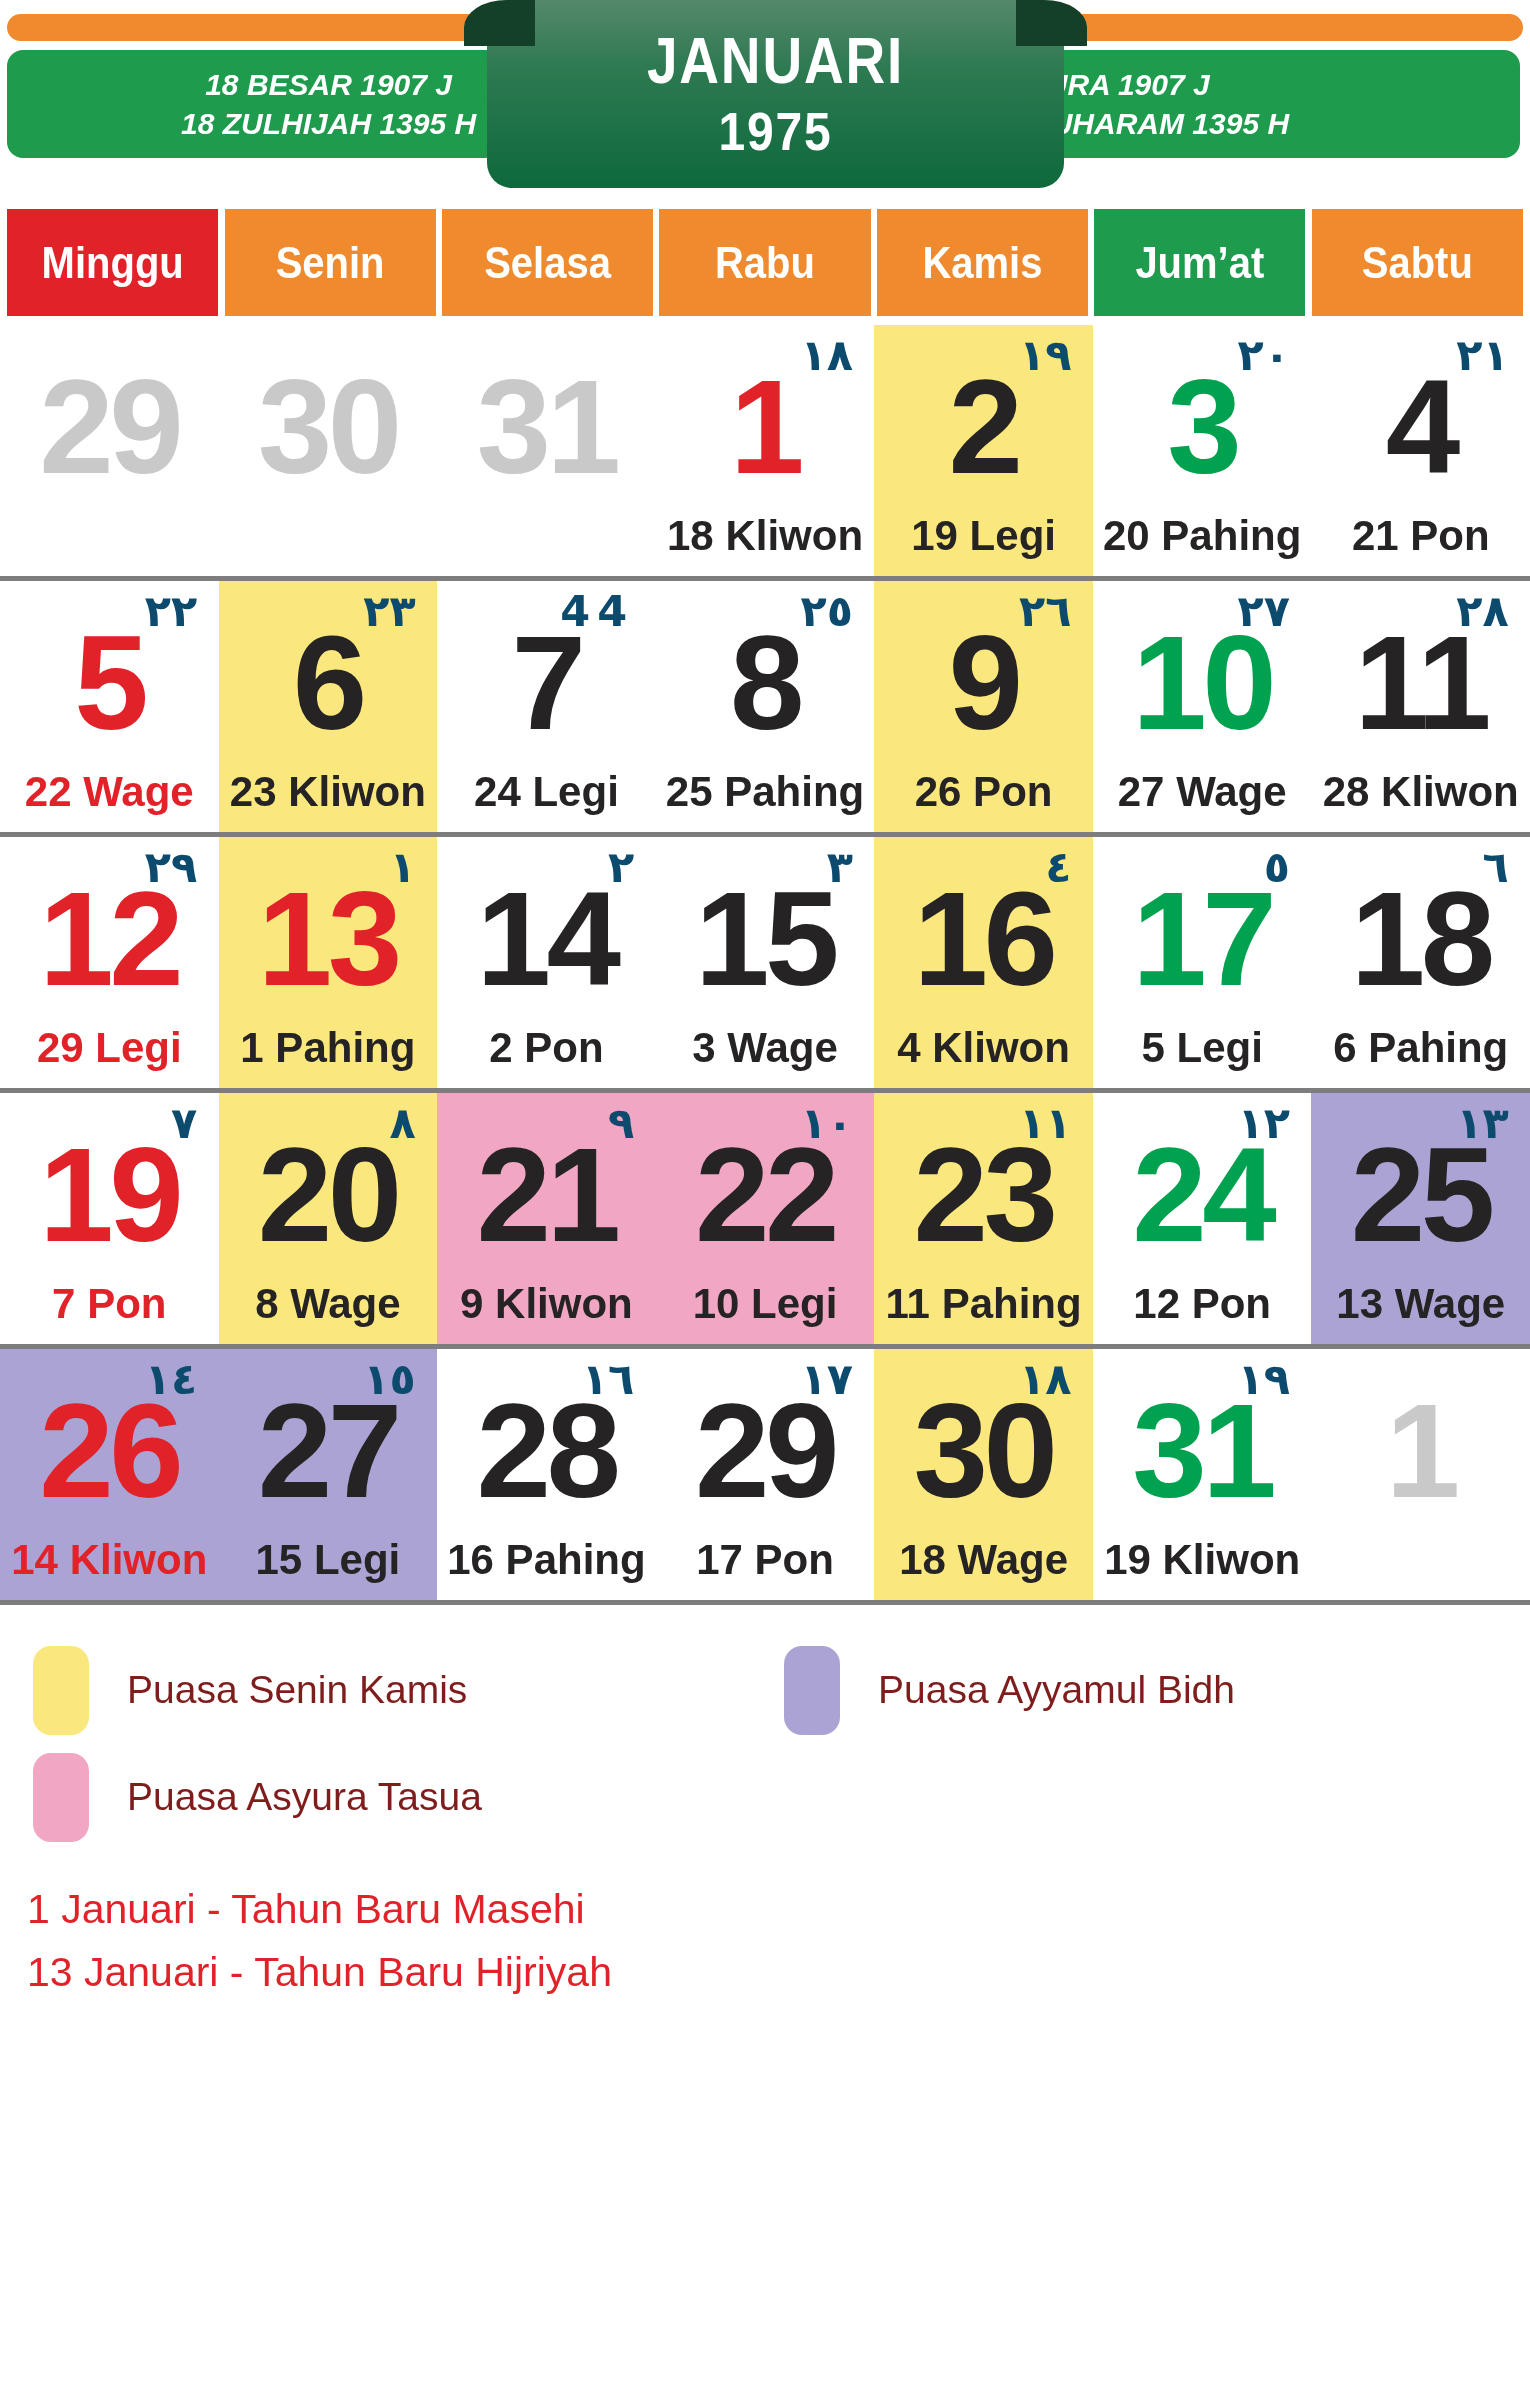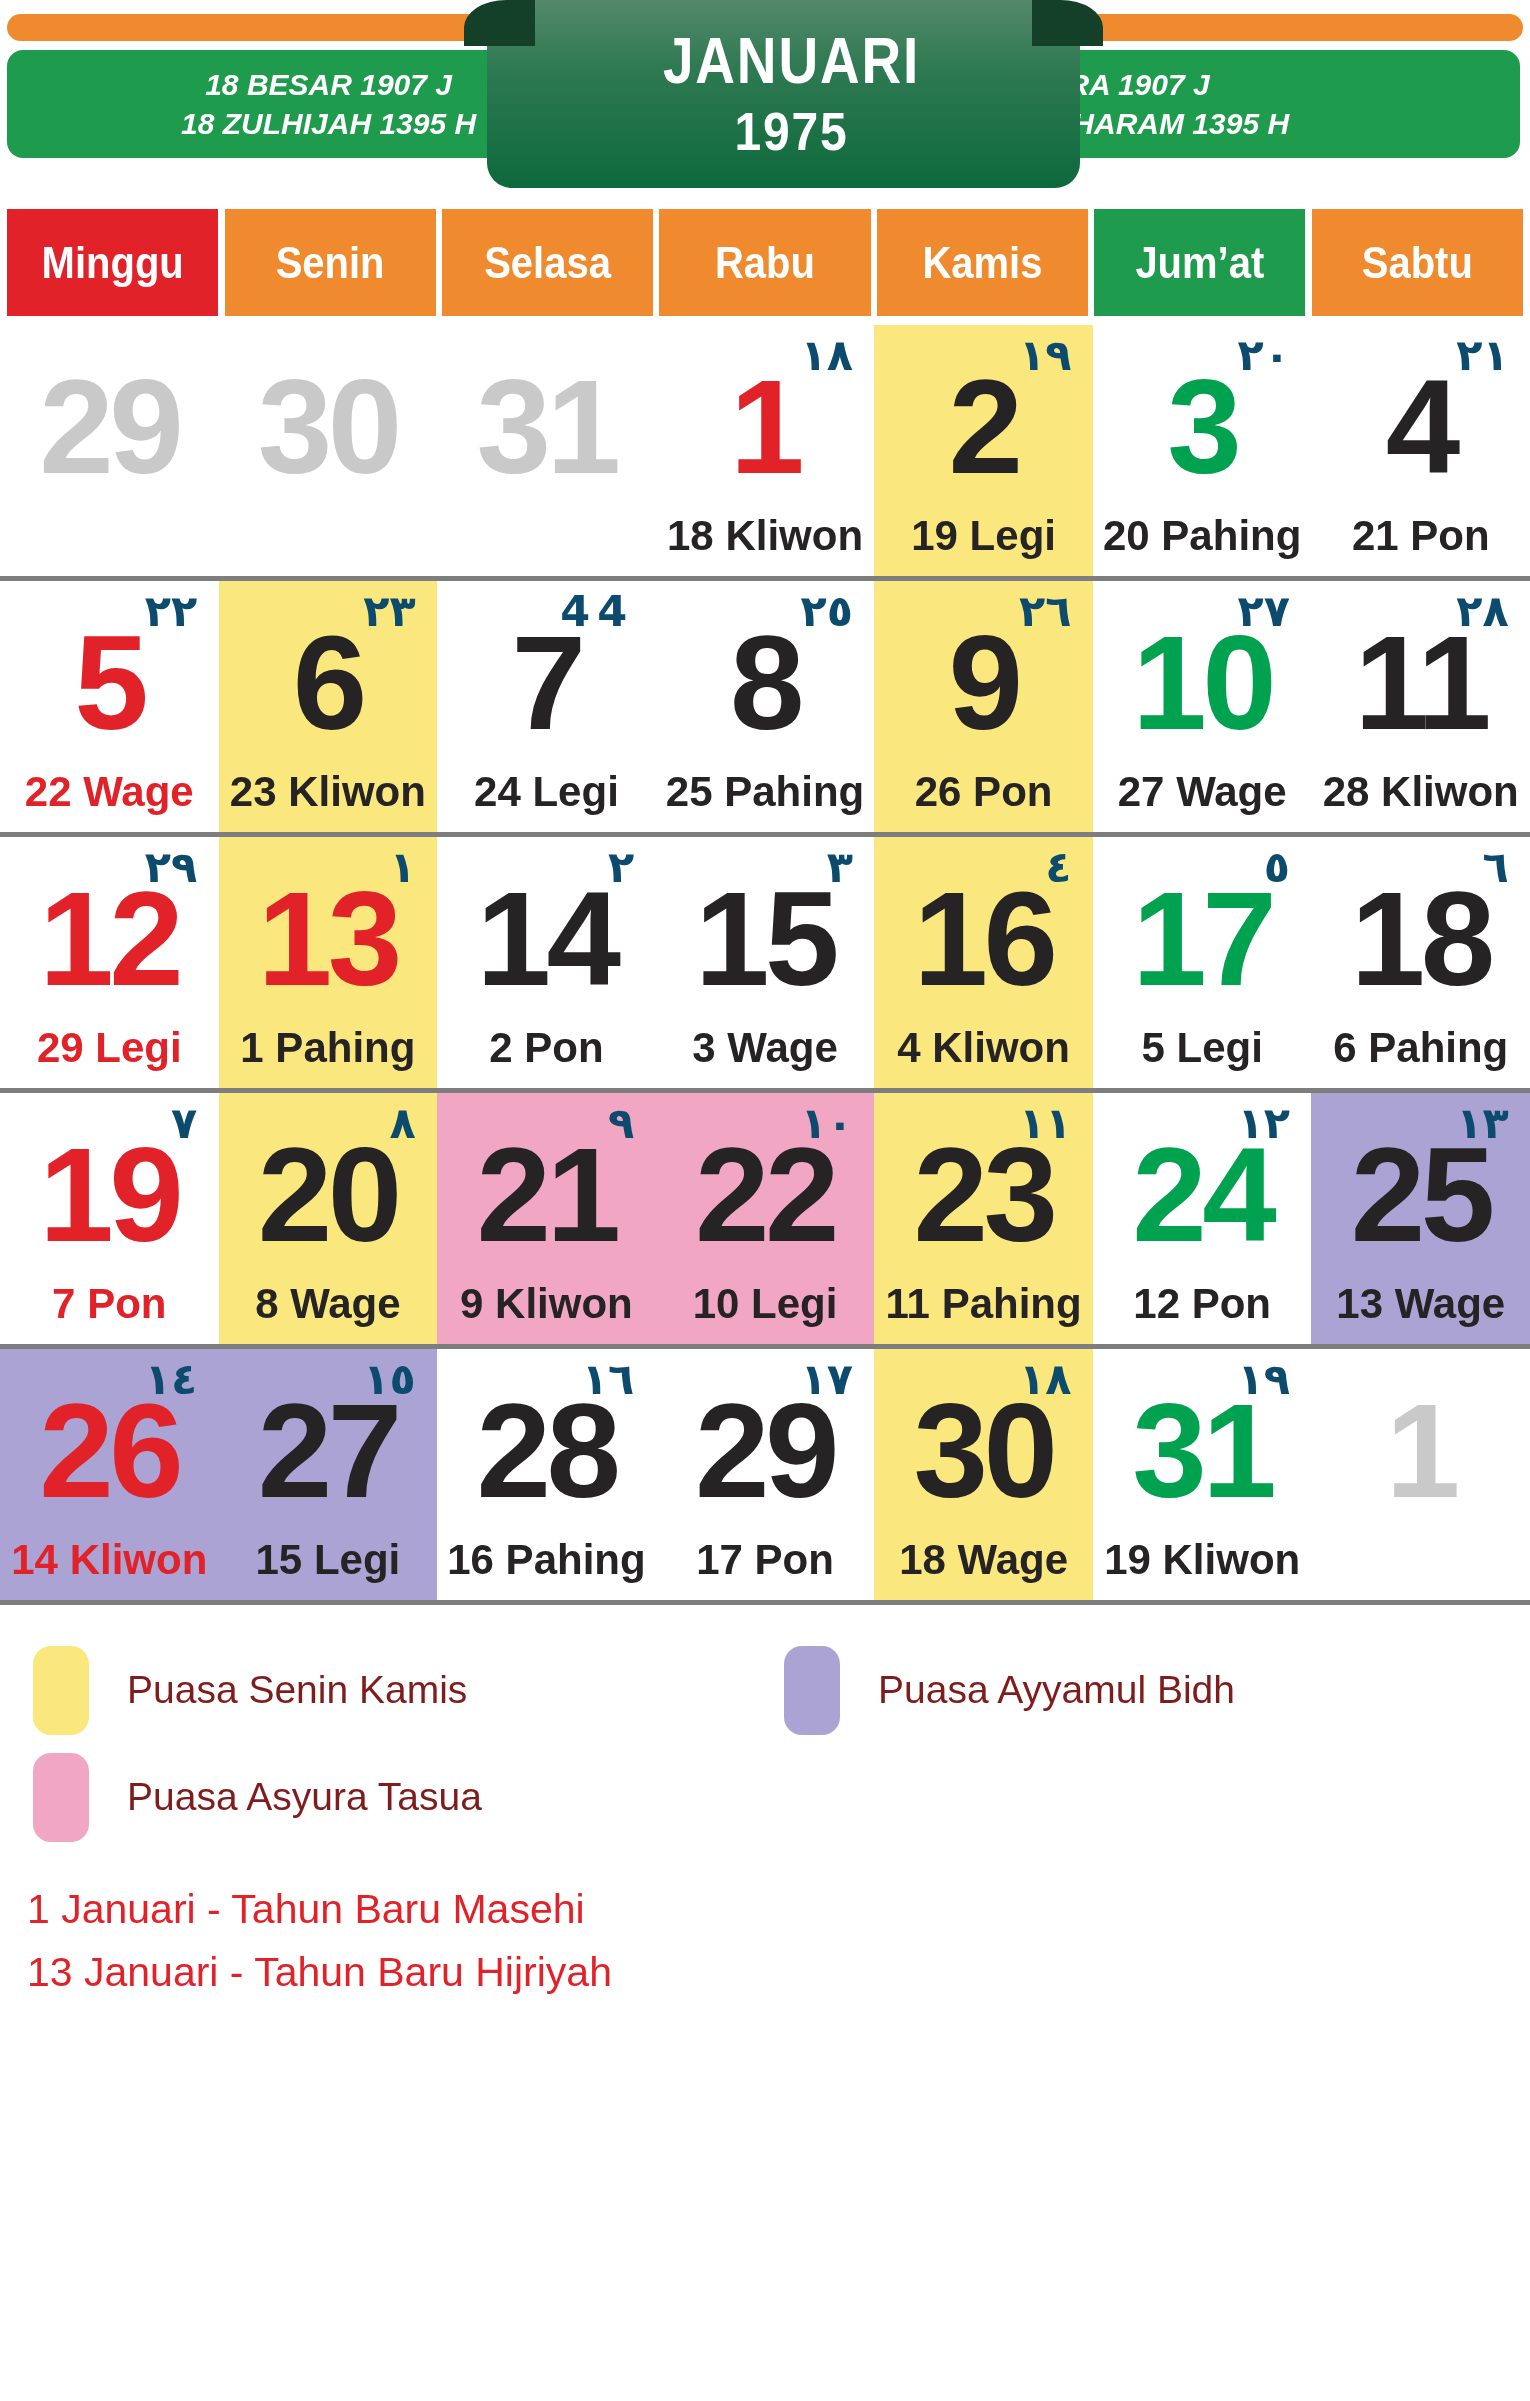--- a/index.html
+++ b/index.html
@@ -10,21 +10,21 @@
   
   .header{position:relative;height:189px;}
   .orange-bar{position:absolute;left:7.1px;right:7.1px;top:14.3px;height:27px;background:#ef8b2e;border-radius:14.3px;z-index:1;}
   .jv-box{position:absolute;top:50px;height:108px;background:#1e9b4d;border-radius:16px;color:#ffffff;
     font-style:italic;font-weight:bold;font-size:30px;line-height:1.3;display:flex;flex-direction:column;
     justify-content:center;z-index:2;box-sizing:border-box;}
   .jv-box.left{left:7.1px;width:536px;text-align:center;padding-left:107px;}
   .jv-box.right{right:10px;width:536px;text-align:left;padding-right:59px;}
   .month-box{position:absolute;left:487px;width:577px;top:0;height:188px;border-radius:25px;
     background:linear-gradient(180deg,#55886c 0%,#2f7a52 35%,#0d693c 100%);
-    display:flex;flex-direction:column;align-items:center;justify-content:center;color:#ffffff;z-index:3;padding-left:16px;}
+    display:flex;flex-direction:column;align-items:center;justify-content:center;color:#ffffff;z-index:3;}
   .month-box::before,.month-box::after{content:"";position:absolute;top:0;width:71px;height:46px;background:#143f28;z-index:-1;}
   .month-box::before{left:-23px;border-radius:60% 0 0 0;}
   .month-box::after{right:-23px;border-radius:0 60% 0 0;}
   .month-title{font-size:55px;font-weight:bold;letter-spacing:1.8px;transform:scaleY(1.18);}
   .month-year{font-size:48px;font-weight:bold;letter-spacing:1.8px;transform:scaleY(1.1);margin-top:10.7px;}
   
   .day-row{display:flex;gap:6.3px;margin:19.7px 7.1px 0 7.1px;height:107px;}
   .day-cell{flex:1;display:flex;align-items:center;justify-content:center;}
   .day-label{color:#ffffff;font-weight:bold;font-size:40px;transform:scaleY(1.12);}
   

